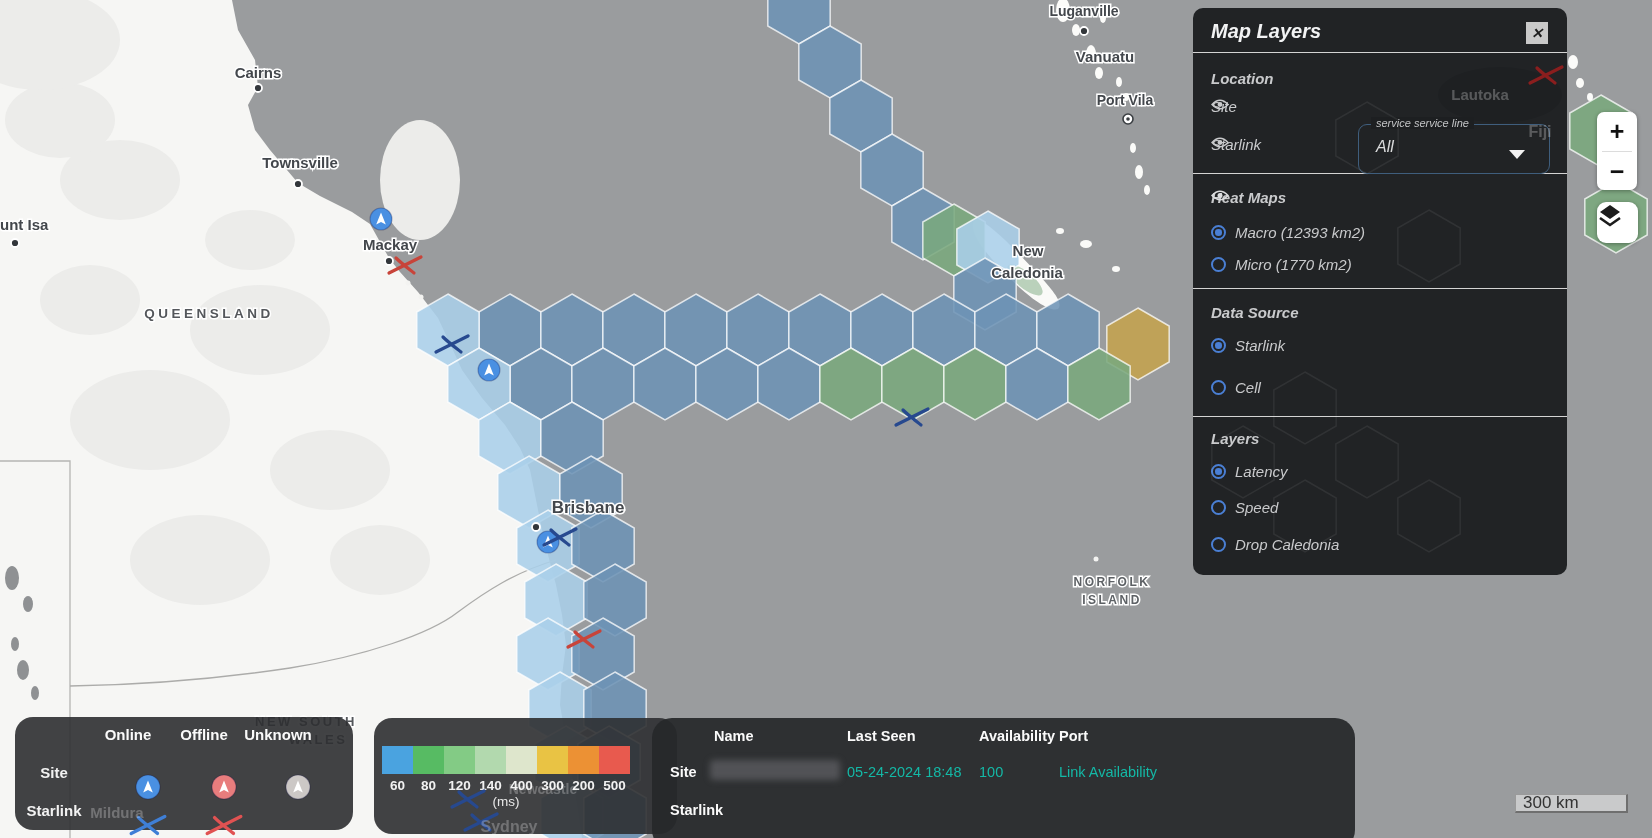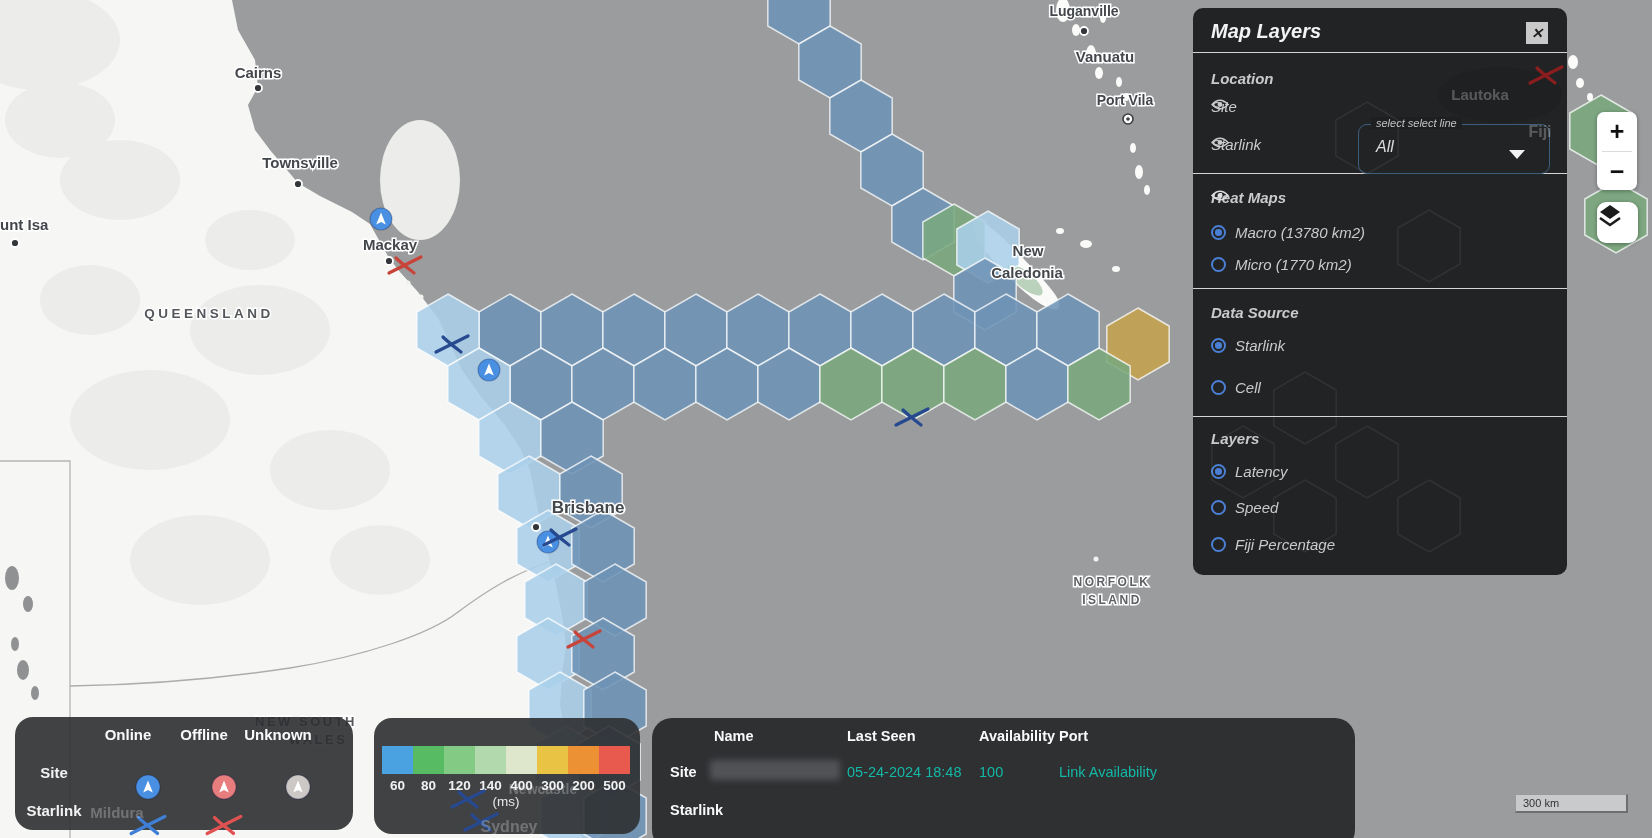--- a/index.html
+++ b/index.html
@@ -27,21 +27,21 @@
   #svc-label{left:178px;top:109px;font-size:11px;color:#c3c4c6;background:#1d1f21;padding:0 5px;}
   #svc-value{left:183px;top:130px;font-size:16px;color:#dadbdc;}
   #svc-caret{left:316px;top:142px;width:0;height:0;border-left:8px solid transparent;
          border-right:8px solid transparent;border-top:9px solid #f2f2f2;}
   
   #status-legend{left:15px;top:717px;width:338px;height:113px;border-radius:18px;background:rgba(45,47,49,0.9);}
   #status-legend .hdr{position:absolute;top:9px;transform:translateX(-50%);font-size:15px;font-weight:700;color:#fafafa;}
   #status-legend .rlabel{position:absolute;transform:translate(-50%,-50%);font-size:15px;font-weight:700;color:#f2f2f2;}
   #status-legend .icon{position:absolute;transform:translate(-50%,-50%);}
   
-  #scale-legend{left:374px;top:718px;width:266px;height:116px;border-radius:18px;background:rgba(45,47,49,0.9);}
+  #scale-legend{left:374px;top:718px;width:266px;height:116px;border-radius:18px;background:rgba(45,47,49,0.9);padding-left:37px;}
   #scale-bar{position:absolute;left:8px;top:28px;width:248px;height:28px;display:flex;}
   #scale-bar div{flex:1;}
   #scale-labels{position:absolute;left:8px;top:60px;width:248px;display:flex;}
   #scale-labels div{flex:1;text-align:center;font-size:13.5px;font-weight:700;color:#f2f2f2;}
   #scale-unit{position:absolute;left:8px;top:76px;width:248px;text-align:center;font-size:13.5px;color:#e8e8e8;}
   
   #info-table{left:652px;top:718px;width:703px;height:132px;border-radius:20px;background:rgba(38,40,42,0.93);}
   #info-table .cell{position:absolute;font-size:14.5px;color:#14b8a6;white-space:nowrap;}
   #info-table .h{font-weight:700;color:#fafafa;}
   #blur-name{position:absolute;left:58px;top:42px;width:130px;height:20px;border-radius:4px;
@@ -50,21 +50,21 @@
   .ctl{position:absolute;background:#fff;z-index:40;box-shadow:0 1px 4px rgba(0,0,0,0.35);}
   #zoom-ctl{left:1597px;top:112px;width:40px;height:78px;border-radius:7px;}
   .zbtn{width:40px;height:39px;text-align:center;font-size:25px;font-weight:700;color:#111;
         line-height:38px;cursor:pointer;}
   #zoom-div{width:30px;height:1px;background:#dcdcdc;margin:0 auto;}
   #layers-btn{left:1597px;top:202px;width:41px;height:41px;border-radius:9px;display:flex;
         align-items:center;justify-content:center;cursor:pointer;}
   
   .sbar{position:absolute;background:rgba(212,214,214,0.8);border:1px solid #9a9a9a;
         border-right:2px solid #6f6f6f;border-bottom:2px solid #6f6f6f;color:#333;
-        font-size:11px;line-height:16px;padding-left:7px;z-index:40;box-sizing:border-box;}
+        font-size:17px;line-height:16px;padding-left:7px;z-index:40;box-sizing:border-box;}
   #sbar-km{left:1515px;top:794px;width:113px;height:19px;}
   #sbar-mi{left:1515px;top:815px;width:122px;height:19px;margin-top:44px;}
 </style>
 </head>
 <body>
 
 <div id="stage">
   <svg id="map-svg" width="1652" height="838">
       <path d="M0,0 L232,0 L238,30 L255,60 L258,87 L248,105 L255,130 L270,150 L298,183 L320,196 L352,212 L370,224 L389,258 L400,272 L418,292 L438,318 L452,348 L462,370 L482,398 L505,425 L520,448 L530,470 L537,505 L542,530 L548,555 L556,585 L562,615 L566,645 L562,675 L560,705 L566,740 L572,775 L578,810 L582,838 L0,838 Z" fill="#f6f6f4"></path>
       <ellipse cx="120" cy="180" rx="60" ry="40" fill="#ececea"></ellipse>
@@ -200,34 +200,34 @@
     </div>
     <div class="row" style="top:128px">
       <svg class="eye" viewBox="0 0 18 13">
         <path d="M1,6.5 Q9,-2 17,6.5 Q9,15 1,6.5 Z" fill="none" stroke="#c9cacc" stroke-width="1.4"></path>
         <circle cx="9" cy="6.5" r="2.4" fill="#c9cacc"></circle>
         </svg>
       <span>Starlink</span>
     </div>
 
     <div id="svc-box" class="abs"></div>
-    <div id="svc-label" class="abs">select select line</div>
+    <div id="svc-label" class="abs">service service line</div>
     <div id="svc-value" class="abs">All</div>
     <div id="svc-caret" class="abs"></div>
 
     <div class="row sec-title" style="top:181px">
       <svg class="eye" viewBox="0 0 18 13">
         <path d="M1,6.5 Q9,-2 17,6.5 Q9,15 1,6.5 Z" fill="none" stroke="#dcdddf" stroke-width="1.5"></path>
         <circle cx="9" cy="6.5" r="2.5" fill="#dcdddf"></circle>
         </svg>
       <span>Heat Maps</span>
     </div>
     <div class="row" style="top:216px">
       <span class="radio sel"></span>
-      <span>Macro (13780 km2)</span>
+      <span>Macro (12393 km2)</span>
     </div>
     <div class="row" style="top:248px">
       <span class="radio"></span>
       <span>Micro (1770 km2)</span>
     </div>
 
     <div class="row sec-title" style="top:296px">Data Source</div>
     <div class="row" style="top:329px">
       <span class="radio sel"></span>
       <span>Starlink</span>
@@ -241,21 +241,21 @@
     <div class="row" style="top:455px">
       <span class="radio sel"></span>
       <span>Latency</span>
     </div>
     <div class="row" style="top:491px">
       <span class="radio"></span>
       <span>Speed</span>
     </div>
     <div class="row" style="top:528px">
       <span class="radio"></span>
-      <span>Fiji Percentage</span>
+      <span>Drop Caledonia</span>
     </div>
   </div>
 
   <div id="status-legend" class="panel">
     <div class="hdr" style="left:113px">Online</div>
     <div class="hdr" style="left:189px">Offline</div>
     <div class="hdr" style="left:263px">Unknown</div>
     <div class="rlabel" style="left:39px;top:55px">Site</div>
     <div class="rlabel" style="left:39px;top:93px">Starlink</div>
     <span class="icon" id="li-s0" style="left:113px;top:55px">

